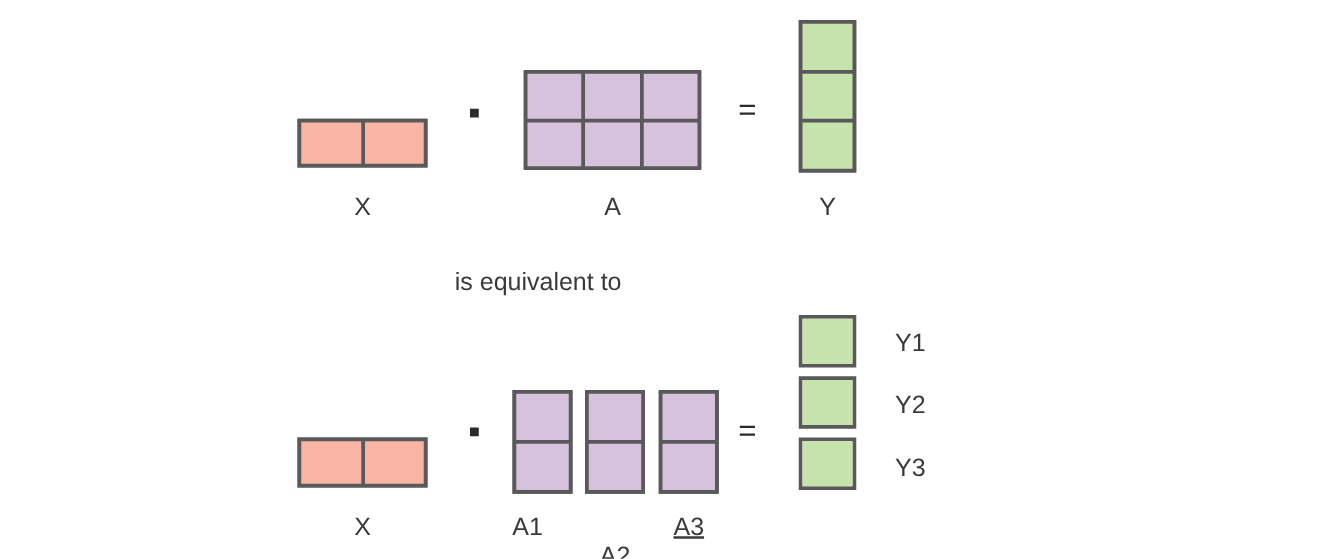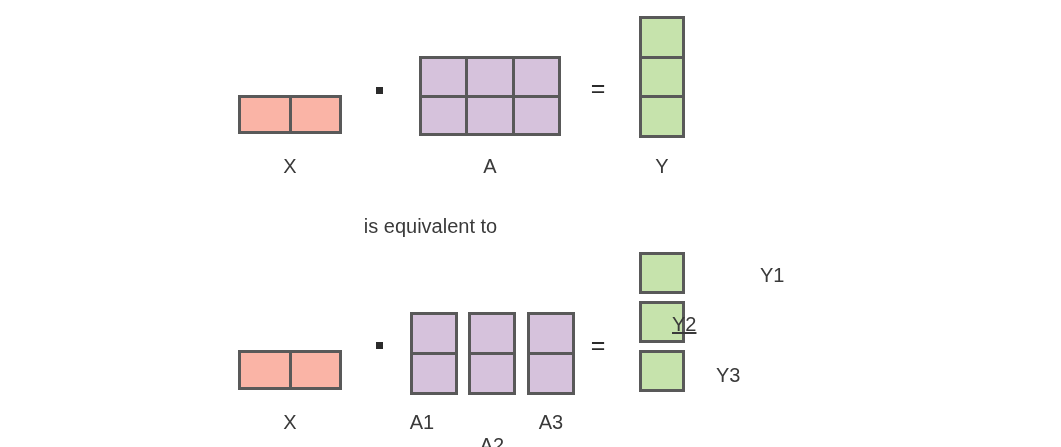--- a/index.html
+++ b/index.html
@@ -129,32 +129,32 @@
   <div class="matrix" style="left:468px; top:312px; width:48px; height:83px; grid-template-columns:1fr; grid-template-rows:1fr 1fr;">
     <div class="cell purple"></div>
     <div class="cell purple"></div>
   </div>
   <div class="label" style="left:468px; top:435px; width:48px;">A2</div>
 
   <div class="matrix" style="left:527px; top:312px; width:48px; height:83px; grid-template-columns:1fr; grid-template-rows:1fr 1fr;">
     <div class="cell purple"></div>
     <div class="cell purple"></div>
   </div>
-  <div class="label" style="left:527px; top:412px; width:48px;">A3</div>
+  <div class="label" style="left:527px; top:412px; width:48px;text-decoration:underline;">A3</div>
 
   <div class="op-eq" style="left:586px; top:333px; width:24px;">=</div>
 
   <div class="matrix" style="left:639px; top:252px; width:46px; height:42px; grid-template-columns:1fr; grid-template-rows:1fr;">
     <div class="cell green"></div>
   </div>
-  <div class="label left" style="left:716px; top:265px;margin-left:44px;">Y1</div>
+  <div class="label left" style="left:716px; top:265px;">Y1</div>
 
   <div class="matrix" style="left:639px; top:301px; width:46px; height:42px; grid-template-columns:1fr; grid-template-rows:1fr;">
     <div class="cell green"></div>
   </div>
-  <div class="label left" style="left:672px; top:314px;text-decoration:underline;">Y2</div>
+  <div class="label left" style="left:716px; top:314px;">Y2</div>
 
   <div class="matrix" style="left:639px; top:350px; width:46px; height:42px; grid-template-columns:1fr; grid-template-rows:1fr;">
     <div class="cell green"></div>
   </div>
   <div class="label left" style="left:716px; top:365px;">Y3</div>
 
 </div>
 
 </body></html>

